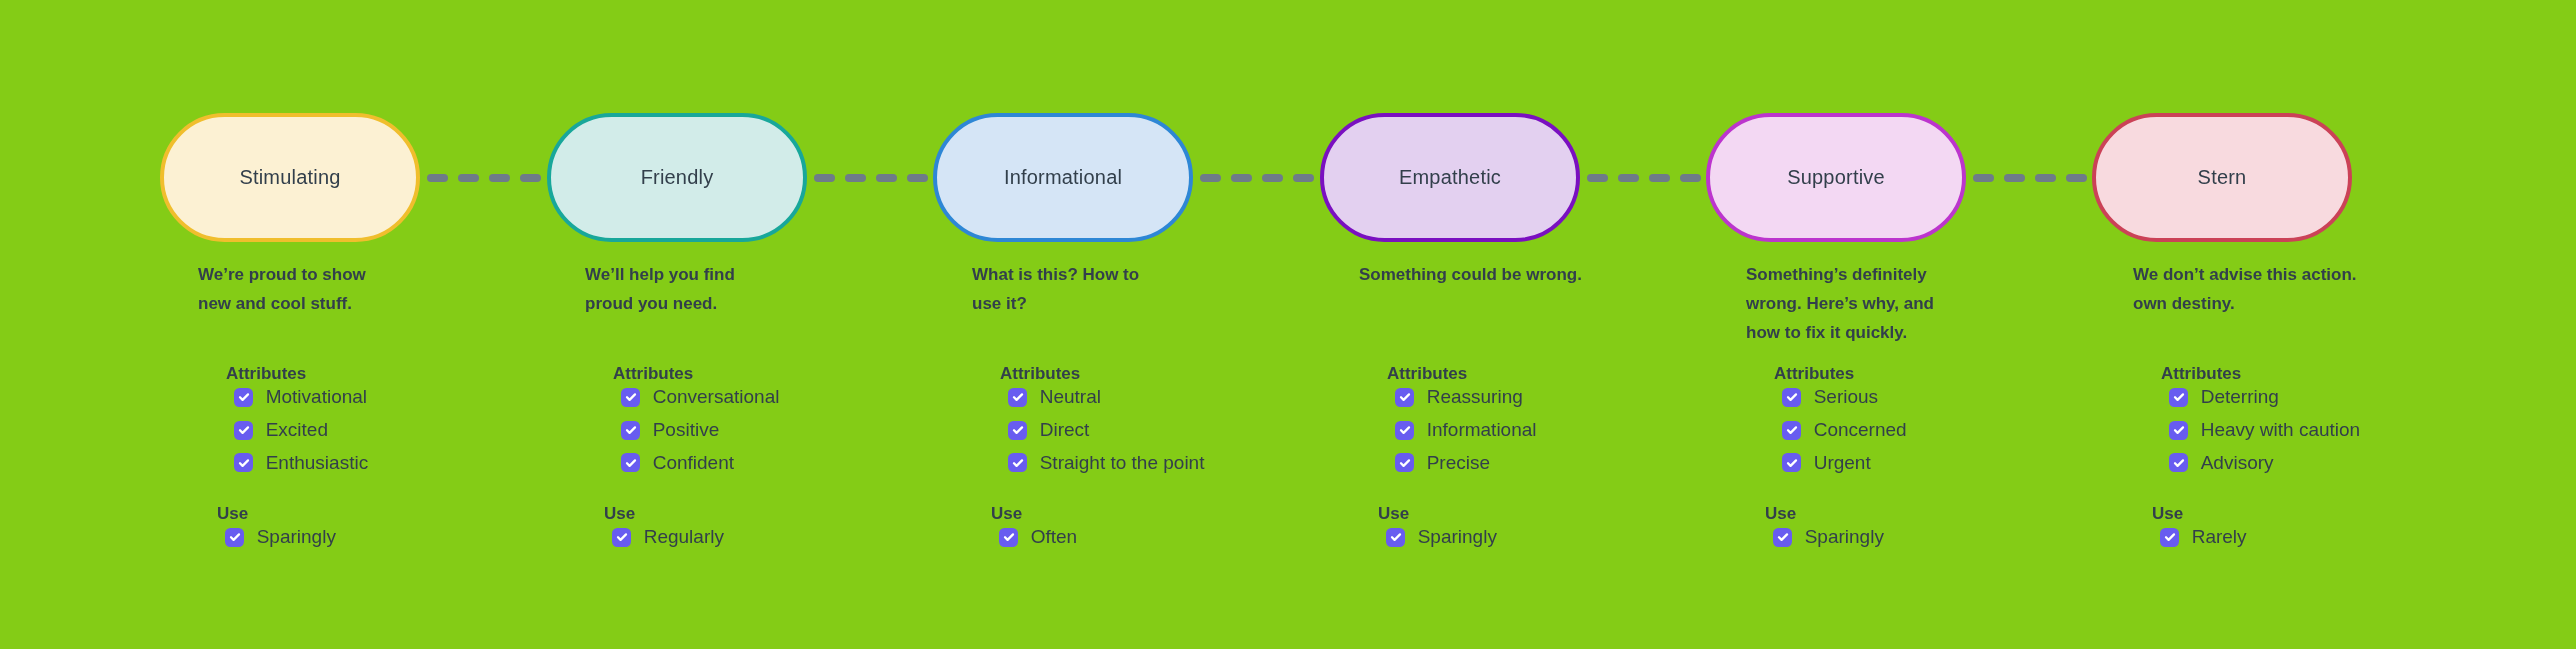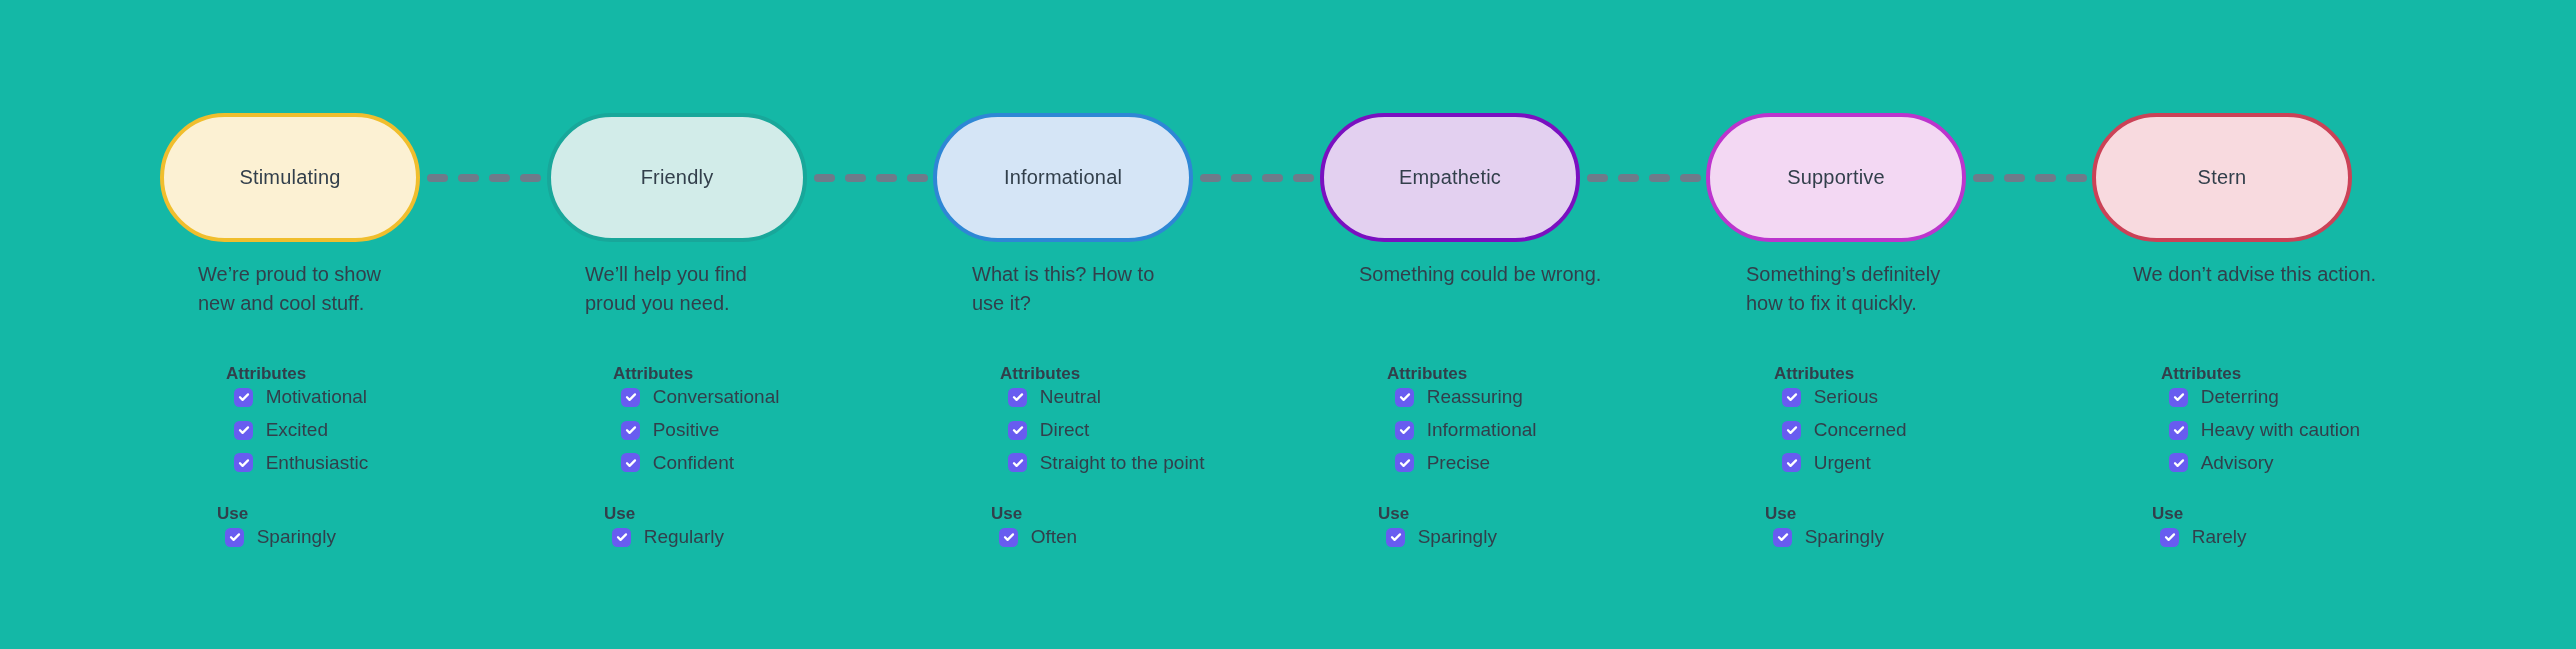--- a/index.html
+++ b/index.html
@@ -1,36 +1,36 @@
 <!DOCTYPE html>
 <html style="font-size:10.7px"><head>
 <meta charset="utf-8">
 <style>
   html,body { margin:0; padding:0; background:#ffffff; }
   .canvas {
-    position:relative; width:2576px; height:649px; background:#14b8a6;
+    position:relative; width:2576px; height:649px; background:#84cc16;
     font-family:"Liberation Sans", sans-serif; overflow:hidden;
     color:var(--ink,#323F4B);
   }
   
   .pill {
     position:absolute; top:113px; width:260px; height:129px;
     box-sizing:border-box; border:4px solid var(--bc,#999); background:var(--bg,#eee);
     border-radius:81px; display:flex; align-items:center; justify-content:center;
   }
   .pill-label { font-size:20px; font-weight:500; color:var(--ink,#323F4B); letter-spacing:0.2px; }
   
   .connector {
     position:absolute; top:174px; height:8px; width:114px;
     display:flex; align-items:center; justify-content:space-between;
   }
   .dash { display:block; width:21px; height:7.4px; border-radius:4px; background:var(--dash,#6E7B8A); }
   
   .textcol { position:absolute; top:260px; width:322px; }
-  .desc { font-size:20px; line-height:29px; font-weight:400; color:var(--ink,#323F4B); }
+  .desc { font-size:17px; line-height:29px; font-weight:700; color:var(--ink,#323F4B); }
   .attrs { position:absolute; left:28px; top:104px; }
   .use   { position:absolute; left:19px; top:244px; }
   .sec-title { font-size:17px; font-weight:700; line-height:20px; margin-bottom:3.4px; color:var(--ink,#323F4B); }
   .row { display:flex; align-items:center; height:20px; margin-bottom:12.7px; cursor:pointer;padding-left:8px; }
   .cb {
     width:19px; height:19px; border-radius:5.4px; background:var(--cbx,#685CF0);
     display:flex; align-items:center; justify-content:center; flex:0 0 auto;
   }
   .cb svg { display:block; }
   .lbl { font-size:19px; line-height:20px; font-weight:500; margin-left:12.7px; white-space:nowrap; color:var(--ink,#323F4B); }
@@ -265,20 +265,21 @@
             </svg>
           </span>
         <span class="lbl">Sparingly</span>
       </label>
     </div>
   </div>
 
   <div class="textcol" style="left:1746px">
     <div class="desc">
       <div>Something’s definitely</div>
+      <div>wrong. Here’s why, and</div>
       <div>how to fix it quickly.</div>
     </div>
     <div class="attrs">
       <div class="sec-title">Attributes</div>
       <label class="row">
         <span class="cb">
             <svg width="16" height="16" viewBox="0 0 28 28">
               <path d="M7 14.5l4.5 4.5L21 9.5" fill="none" stroke="#fff" stroke-width="4" stroke-linecap="round" stroke-linejoin="round"></path>
             </svg>
           </span>
@@ -310,20 +311,21 @@
             </svg>
           </span>
         <span class="lbl">Sparingly</span>
       </label>
     </div>
   </div>
 
   <div class="textcol" style="left:2133px">
     <div class="desc">
       <div>We don’t advise this action.</div>
+      <div>own destiny.</div>
     </div>
     <div class="attrs">
       <div class="sec-title">Attributes</div>
       <label class="row">
         <span class="cb">
             <svg width="16" height="16" viewBox="0 0 28 28">
               <path d="M7 14.5l4.5 4.5L21 9.5" fill="none" stroke="#fff" stroke-width="4" stroke-linecap="round" stroke-linejoin="round"></path>
             </svg>
           </span>
         <span class="lbl">Deterring</span>

